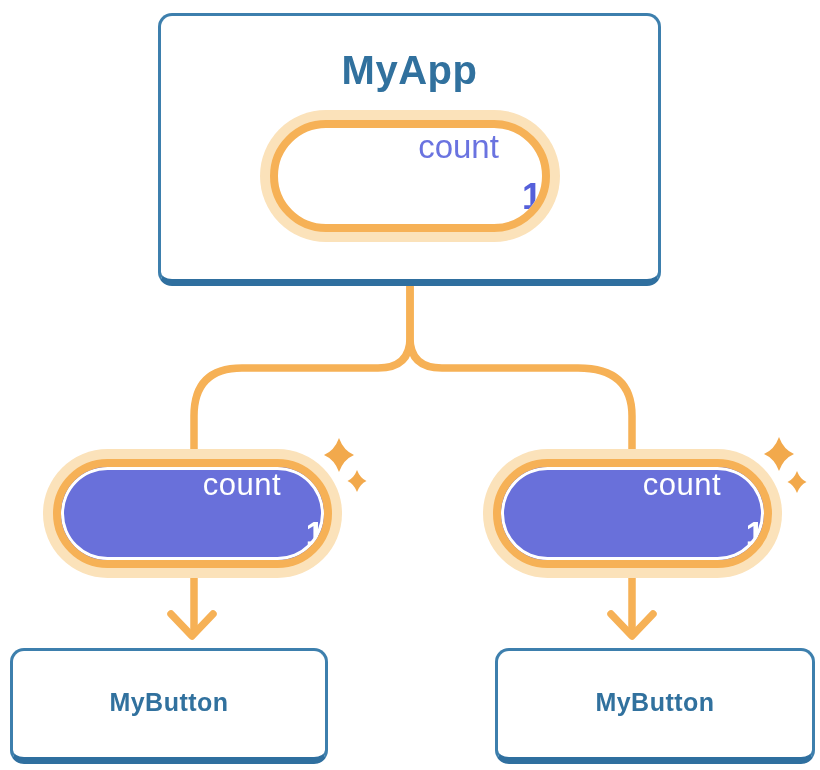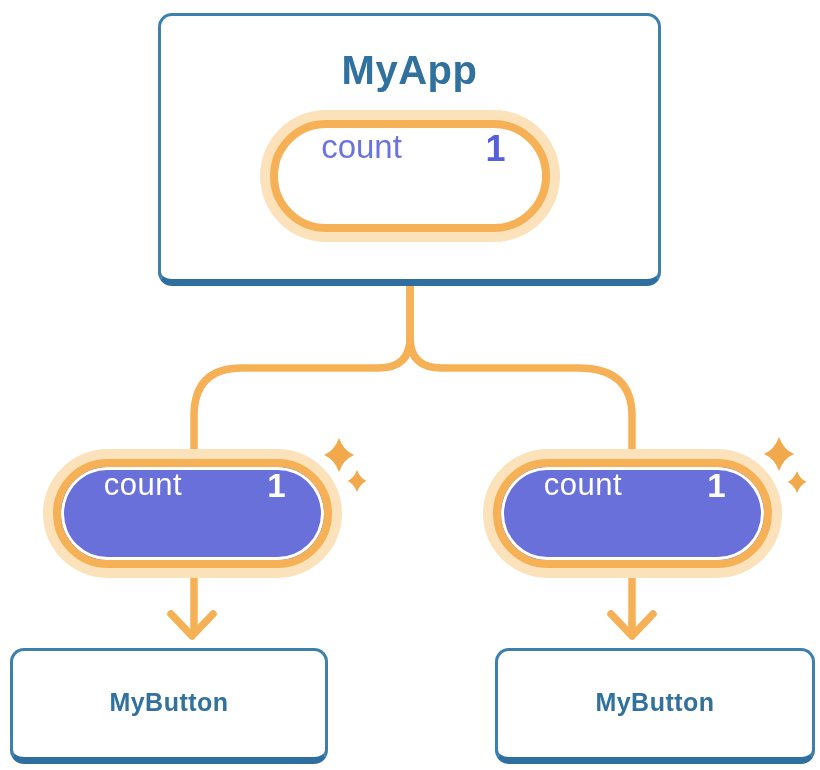--- a/index.html
+++ b/index.html
@@ -31,21 +31,21 @@
   }
 
   
   .pill {
     position:absolute; box-sizing:border-box; border-radius:999px;
     background:var(--halo,#FBE2BA); padding:10px; z-index:3;
   }
   .pill-ring {
     box-sizing:border-box; width:100%; height:100%; border-radius:999px;
     border:8px solid var(--accent-orange,#F6B156);
-    display:flex; align-items:flex-start; overflow:hidden;
+    display:flex; align-items:flex-end; overflow:hidden;flex-direction:column;
   }
   .pill-state .pill-ring { background:#ffffff; }
   .pill-prop  .pill-ring { background:var(--purple-fill,#6970DA); box-shadow:inset 0 0 0 3px #ffffff; }
 
   .pill-top   { left:260px; top:110px; width:300px; height:132px; }
   .pill-childL{ left:43px;  top:449px; width:299px; height:129px; }
   .pill-childR{ left:483px; top:449px; width:299px; height:129px; }
 
   .seg { display:flex; align-items:center; justify-content:center; }
   .seg-name  { flex:0 0 auto; }

